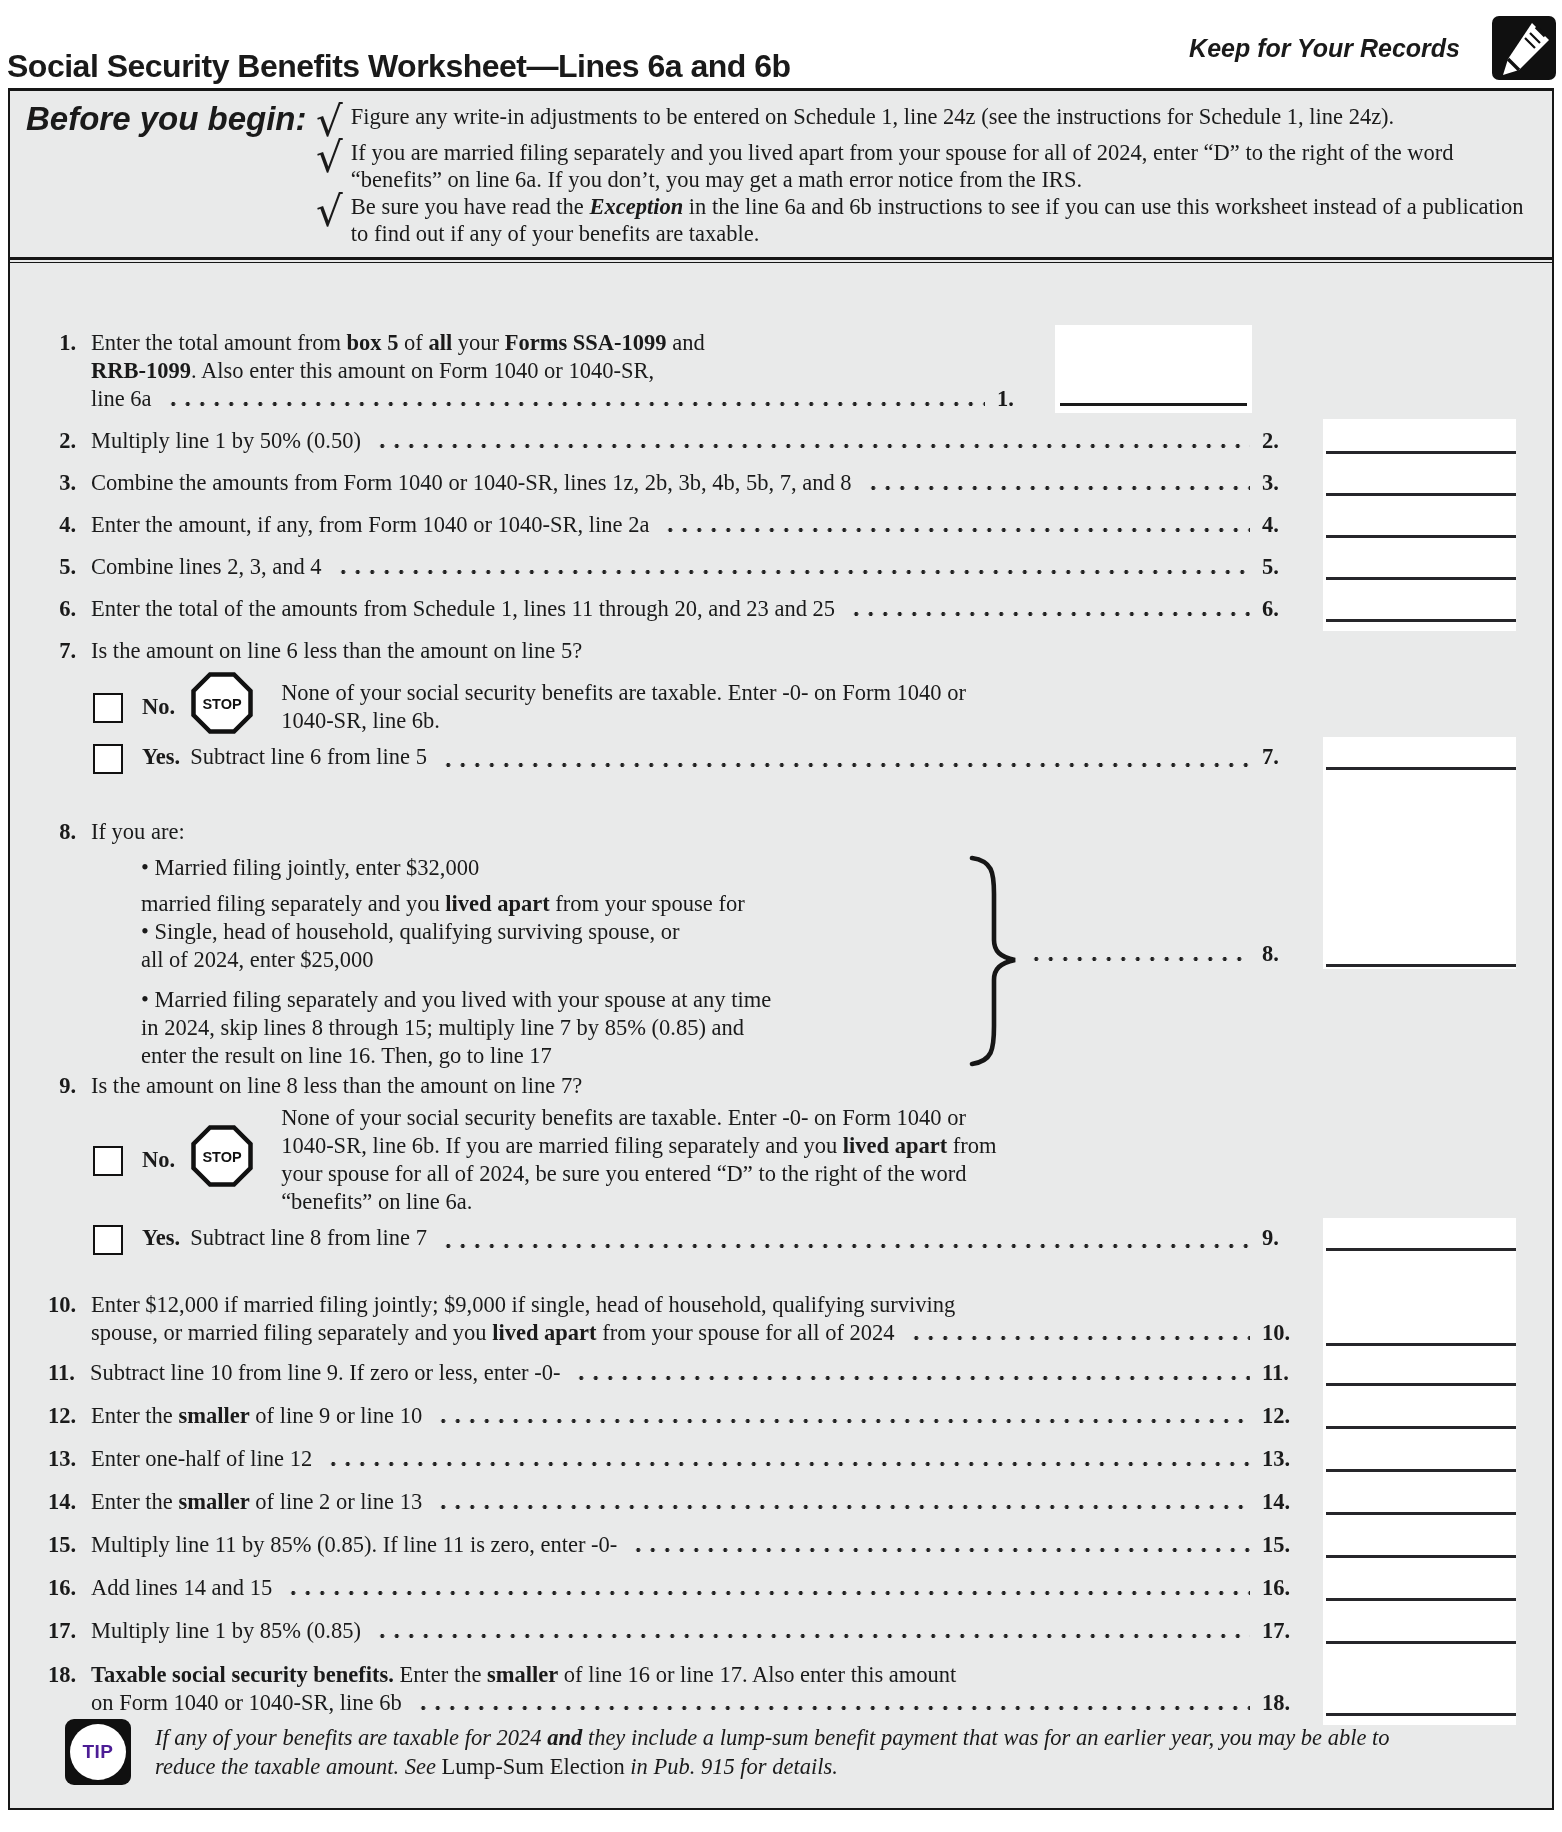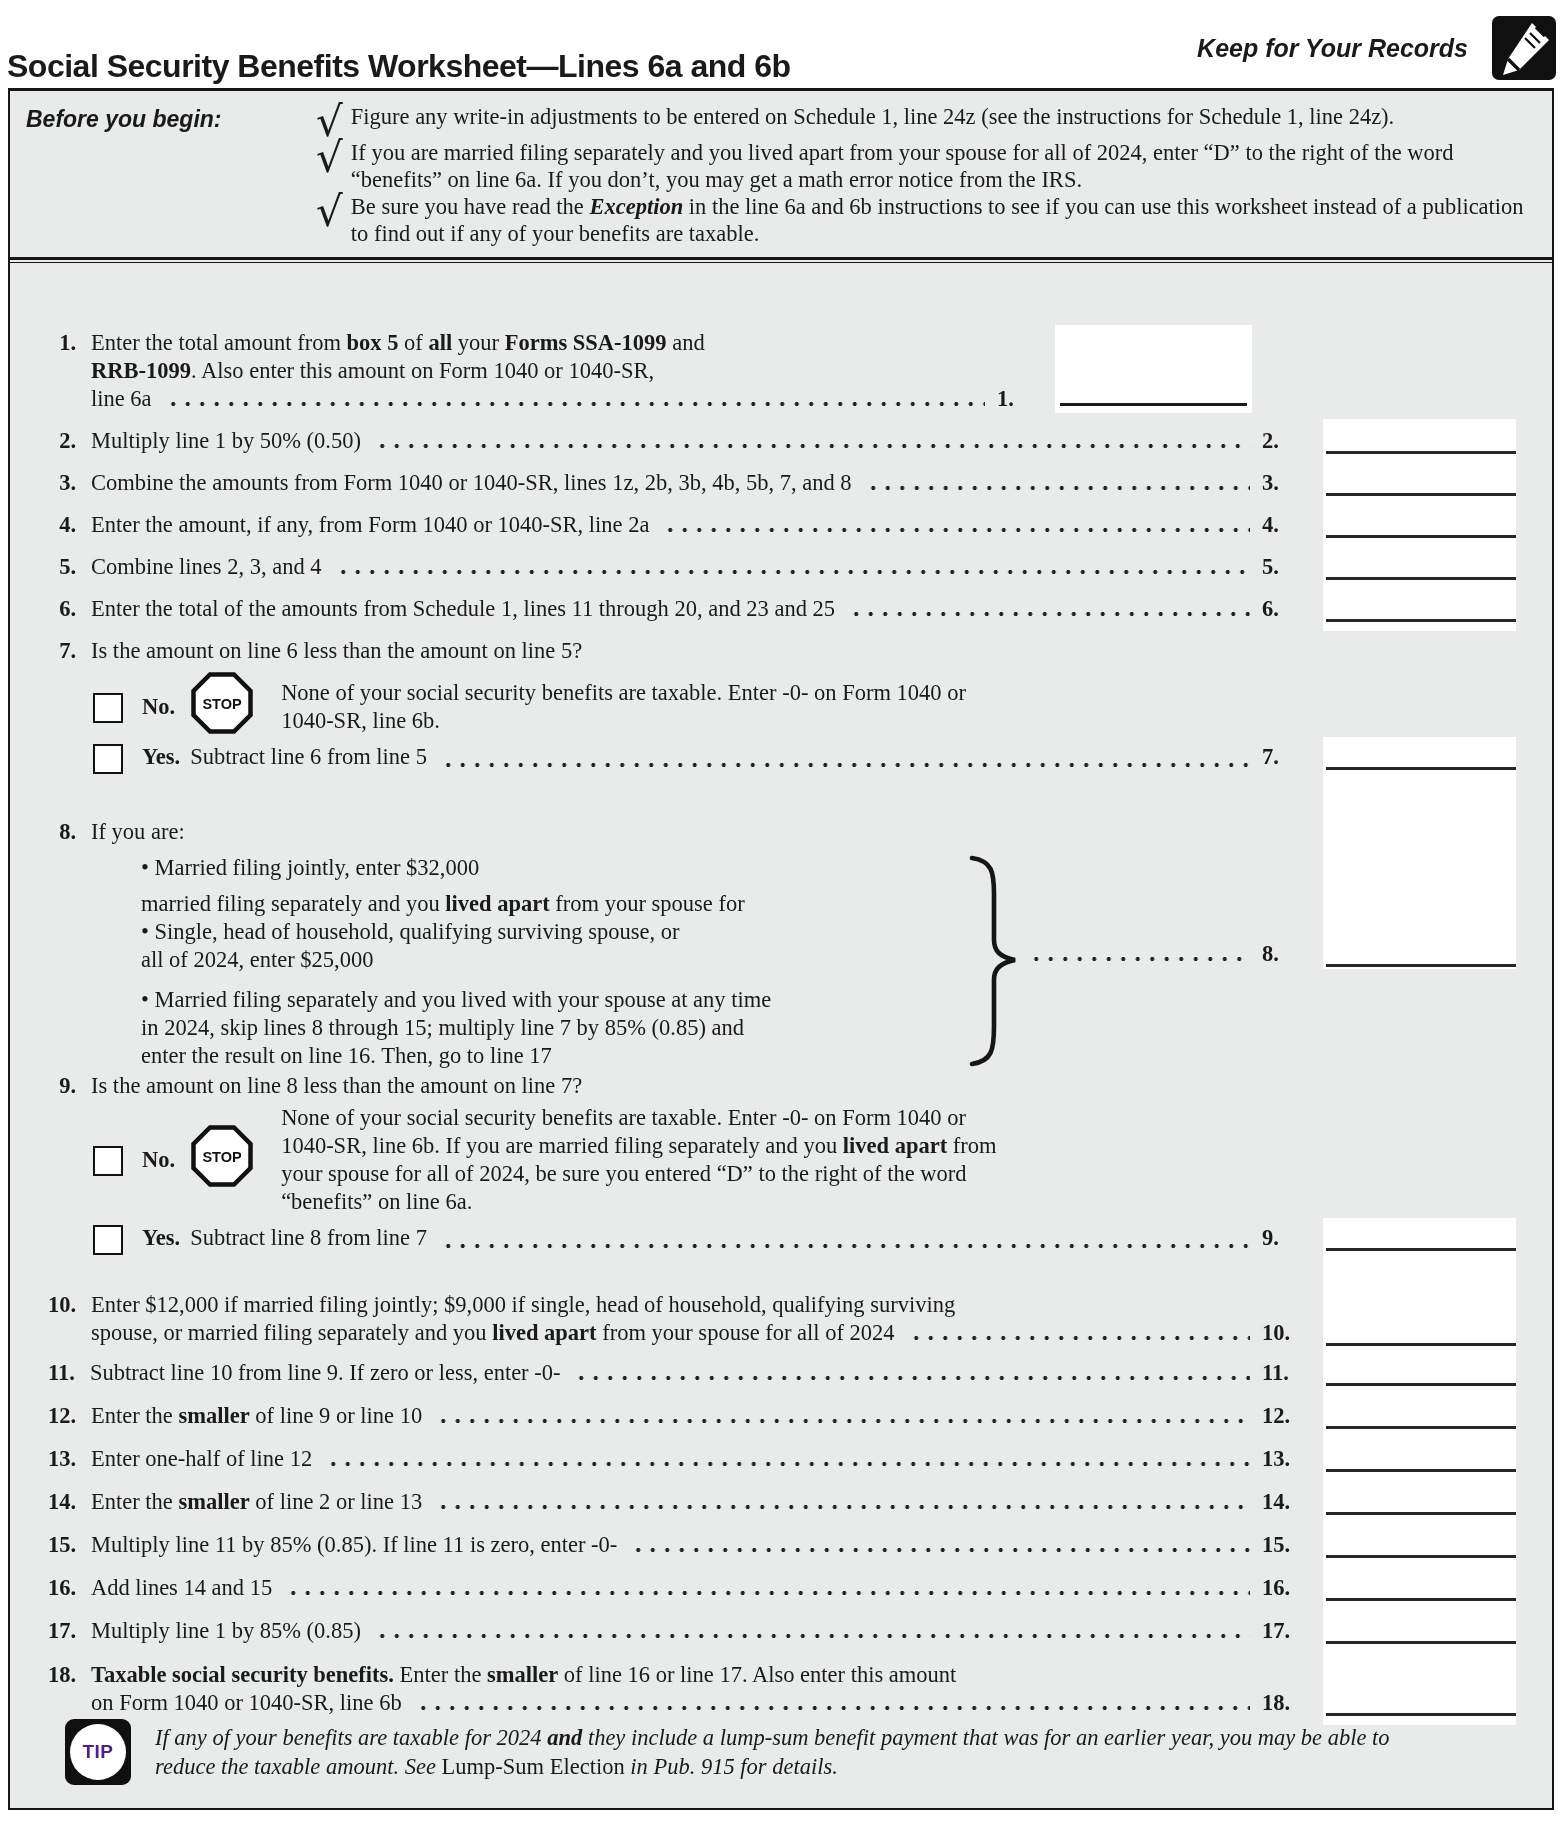--- a/index.html
+++ b/index.html
@@ -2,30 +2,30 @@
 <html><head>
 <meta charset="utf-8">
 <style>
   * { margin:0; padding:0; box-sizing:border-box; }
   html,body { width:1562px; height:1832px; background:#ffffff; overflow:hidden; }
   body { font-family:"Liberation Serif", serif; color:#1a1a1a; font-size:22.5px; line-height:28px; }
 
   
   .hdr { height:88px; display:flex; align-items:flex-end; justify-content:space-between; padding:0 6px 8px 7px; }
   .title { font-family:"Liberation Sans", sans-serif; font-weight:bold; font-size:32px; letter-spacing:-0.5px; }
-  .hdr-right { display:flex; align-items:center; gap:24px; }
+  .hdr-right { display:flex; align-items:center; gap:32px; }
   .keep { font-family:"Liberation Sans", sans-serif; font-style:italic; font-weight:bold; font-size:25px; }
   .pencil { width:64px; height:64px; display:block; }
 
   
   .sheet { margin:0 8px; height:1722px; background:#e9eaea; border:2.5px solid #161616; border-top-width:3.5px; overflow:hidden; position:relative; }
 
   
   .before { display:flex; padding:12px 14px 10px 16px; }
-  .blabel { flex:none; width:290px; font-family:"Liberation Sans", sans-serif; font-weight:bold; font-style:italic; font-size:23px; padding-top:2px; }
+  .blabel { flex:none; width:290px; font-family:"Liberation Sans", sans-serif; font-weight:bold; font-style:italic; font-size:33px; padding-top:2px; }
   .bitems { flex:1; }
   .bitem { display:flex; line-height:27px; }
   .check { flex:none; font-family:"DejaVu Sans", sans-serif; font-size:42px; line-height:34px; font-weight:400; margin-right:8px; margin-top:2px; }
   .btext { flex:1; max-width:1215px; }
   .divider { border-top:3px solid #161616; border-bottom:1.5px solid #161616; height:6px; }
 
   
   .rows { padding-top:66px; }
   .lr { display:flex; align-items:flex-start; padding-left:22px; margin-top:14px; position:relative; z-index:1; }
   .n { flex:none; width:44px; text-align:right; font-weight:bold; margin-right:15px; }

